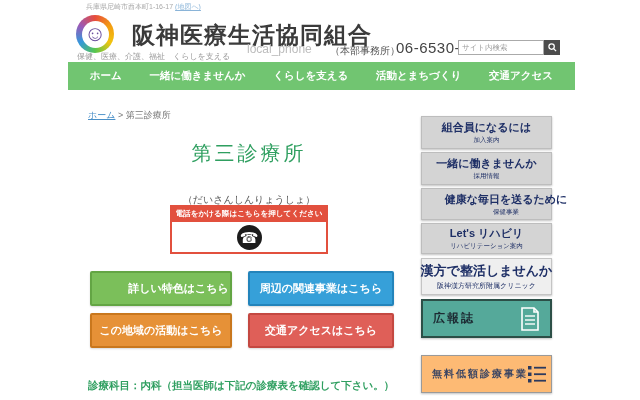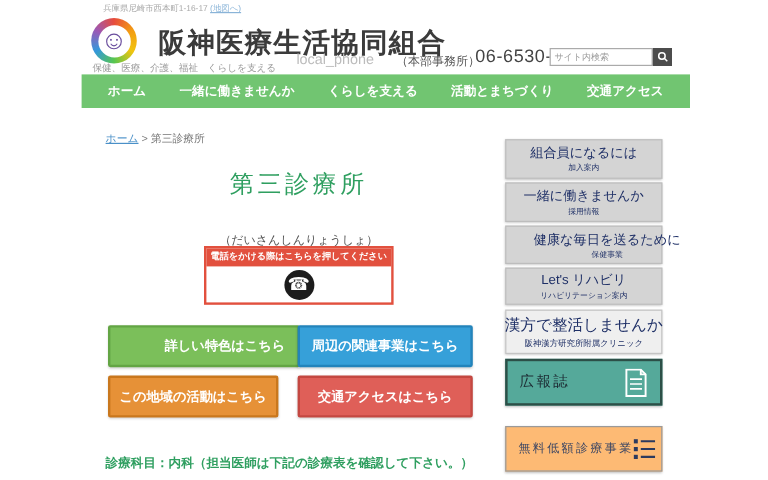--- a/index.html
+++ b/index.html
@@ -46,33 +46,33 @@
   .phone-box-head { background:#e2503e; color:#fff; font-size:7.6px; font-weight:bold;
           text-align:center; padding:2px 0 3px; white-space:nowrap; }
   .phone-box-body { display:flex; align-items:center; justify-content:center; gap:4px; height:31px; }
   .tel-icon { width:25px; height:25px; border-radius:50%; background:#1c1c1c; color:#fff;
           font-size:15px; line-height:25px; text-align:center; flex:none; }
   .tel-number { font-size:18px; color:#141414; letter-spacing:.5px; }
 
   .cta { position:absolute; border-radius:2px; color:#fff; font-size:11px; font-weight:bold;
           display:flex; align-items:center; justify-content:center; cursor:pointer; white-space:nowrap;
           box-shadow:0 1px 2px rgba(0,0,0,.15); }
-  .cta1 { left:90px;  top:271px; width:160px; height:35px;padding-left:35px; }
+  .cta1 { left:90px;  top:271px; width:142px; height:35px;padding-left:35px; }
   .cta2 { left:248px; top:271px; width:146px; height:35px; }
   .cta3 { left:90px;  top:313px; width:142px; height:35px; }
   .cta4 { left:248px; top:313px; width:146px; height:35px; }
 
   .note { position:absolute; left:88px; top:379px; font-size:10.5px; font-weight:bold; color:#2f9f60; white-space:nowrap; }
 
   
   .side-item { position:absolute; left:421px; width:131px; display:flex; flex-direction:column;
           align-items:center; justify-content:center; cursor:pointer; box-shadow:0 1px 2px rgba(0,0,0,.25); }
   .side-gray { background:#d4d4d4; border:1px solid #bdbdbd; }
   .side-light { background:#ededed; border:1px solid #c4c4c4; }
-  .side-title { font-size:11px; font-weight:normal; color:#1e2f66; white-space:nowrap; }
+  .side-title { font-size:11px; font-weight:bold; color:#1e2f66; white-space:nowrap; }
   .side-sub { font-size:6.5px; color:#1e2f66; margin-top:1px; white-space:nowrap; }
   .s1 { top:116px; height:33px; }
   .s2 { top:152px; height:33px; }
   .s3 { top:188px; height:32px;padding-left:39px; }
   .s4 { top:223px; height:31px; }
   .s5 { top:258px; height:37px; background:#efefef; }
   .s5 .side-title { font-size:13px; }
   .s5 .side-sub { font-size:7px; }
   .s6 { top:299px; height:39px; background:#55a99a; border:2px solid #2c4f47;
         flex-direction:row; justify-content:space-between; padding:0 10px; }

